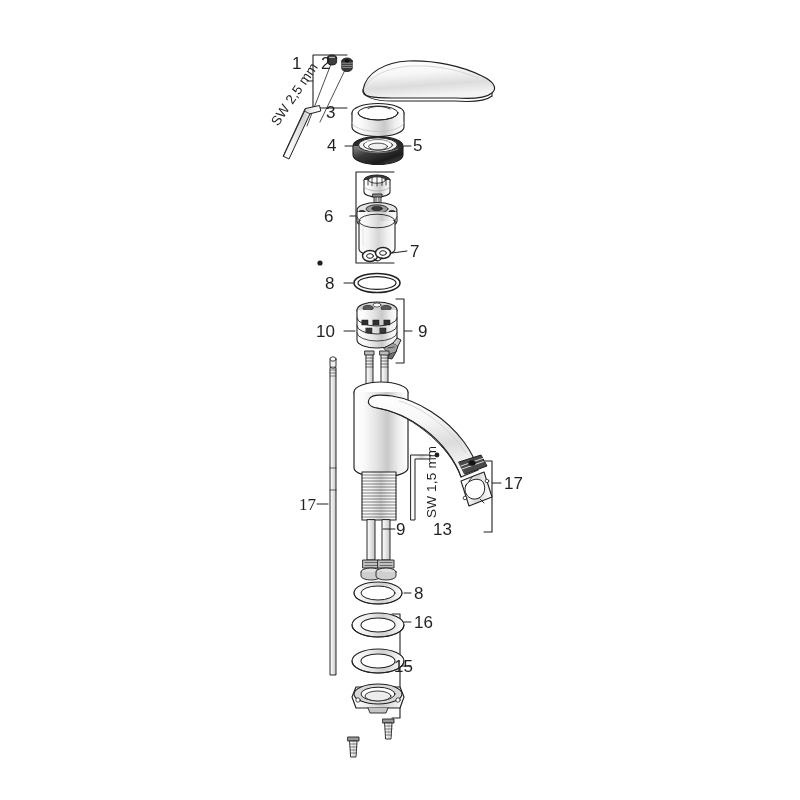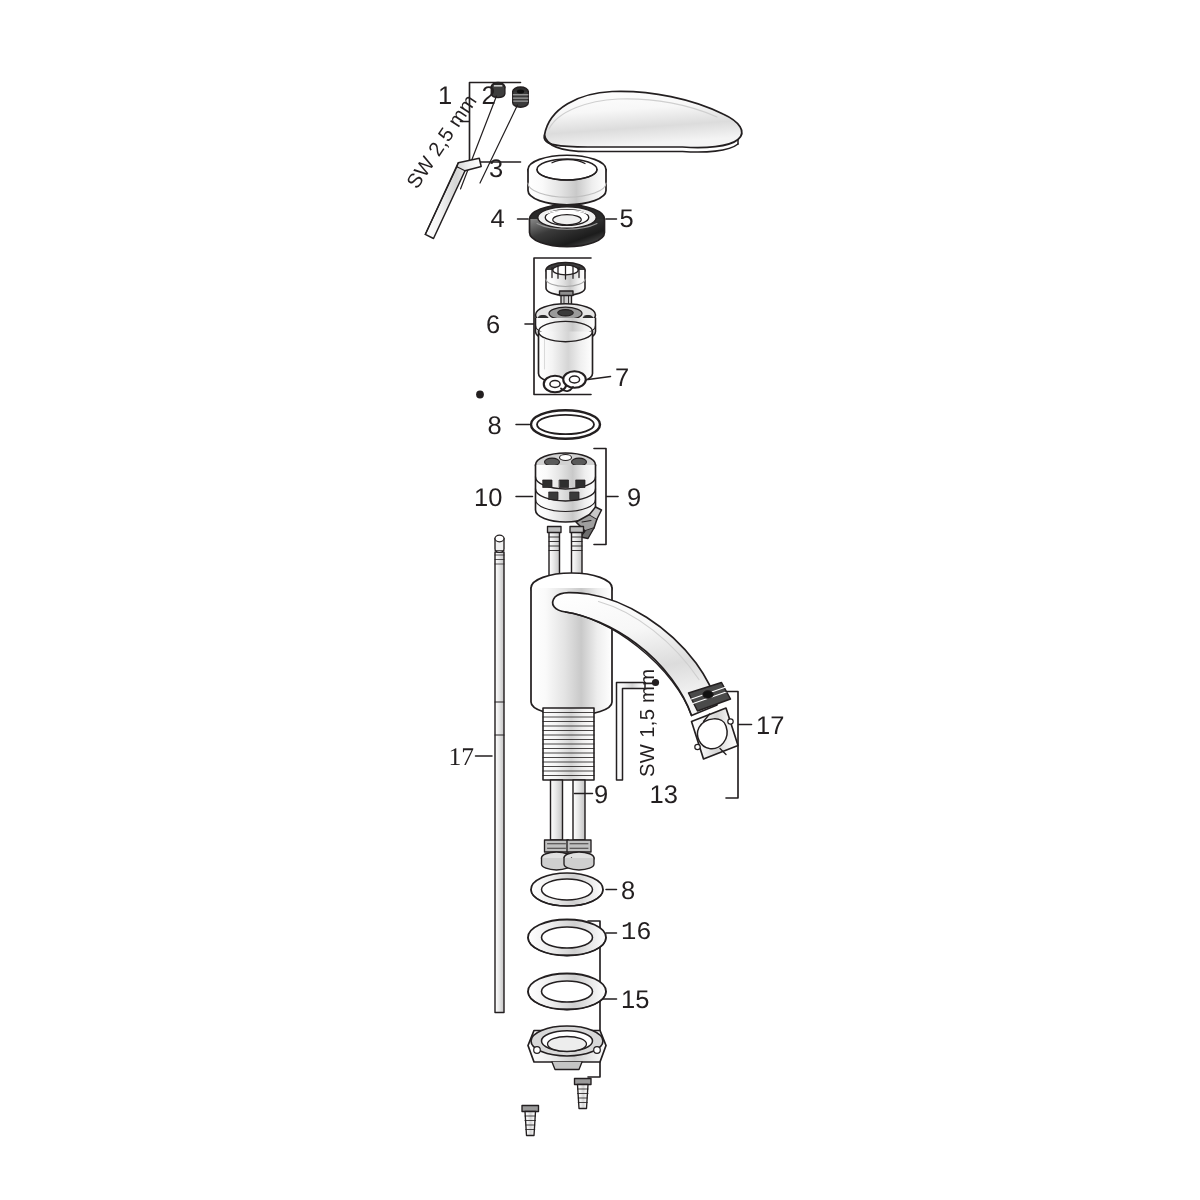--- a/index.html
+++ b/index.html
@@ -373,20 +373,20 @@
   <div class="callout-label" style="left:413px; top:137px;">5</div>
   <div class="callout-label" style="left:324px; top:208px;">6</div>
   <div class="callout-label" style="left:410px; top:243px;">7</div>
   <div class="callout-label" style="left:325px; top:275px;">8</div>
   <div class="callout-label" style="left:418px; top:323px;">9</div>
   <div class="callout-label" style="left:316px; top:323px;text-align:center;">10</div>
   <div class="callout-label" style="left:504px; top:475px;">17</div>
   <div class="callout-label" style="left:396px; top:521px;">9</div>
   <div class="callout-label" style="left:433px; top:521px;">13</div>
   <div class="callout-label" style="left:414px; top:585px;">8</div>
-  <div class="callout-label" style="left:414px; top:658px;">15</div>
-  <div class="callout-label" style="left:414px; top:614px;font-family:Liberation Mono, monospace;">16</div>
+  <div class="callout-label" style="left:394px; top:658px;">15</div>
+  <div class="callout-label" style="left:414px; top:614px;">16</div>
   <div class="callout-label" style="left:299px; top:496px;font-family:Liberation Serif, serif;">17</div>
 
   <div class="tool-label" style="left:268px; top:120px; transform:rotate(-56deg); transform-origin:0 0;">SW 2,5 mm</div>
   <div class="tool-label" style="left:424px; top:518px; transform:rotate(-90deg); transform-origin:0 0;">SW 1,5 mm</div>
 
 </div>
 
 </body></html>

